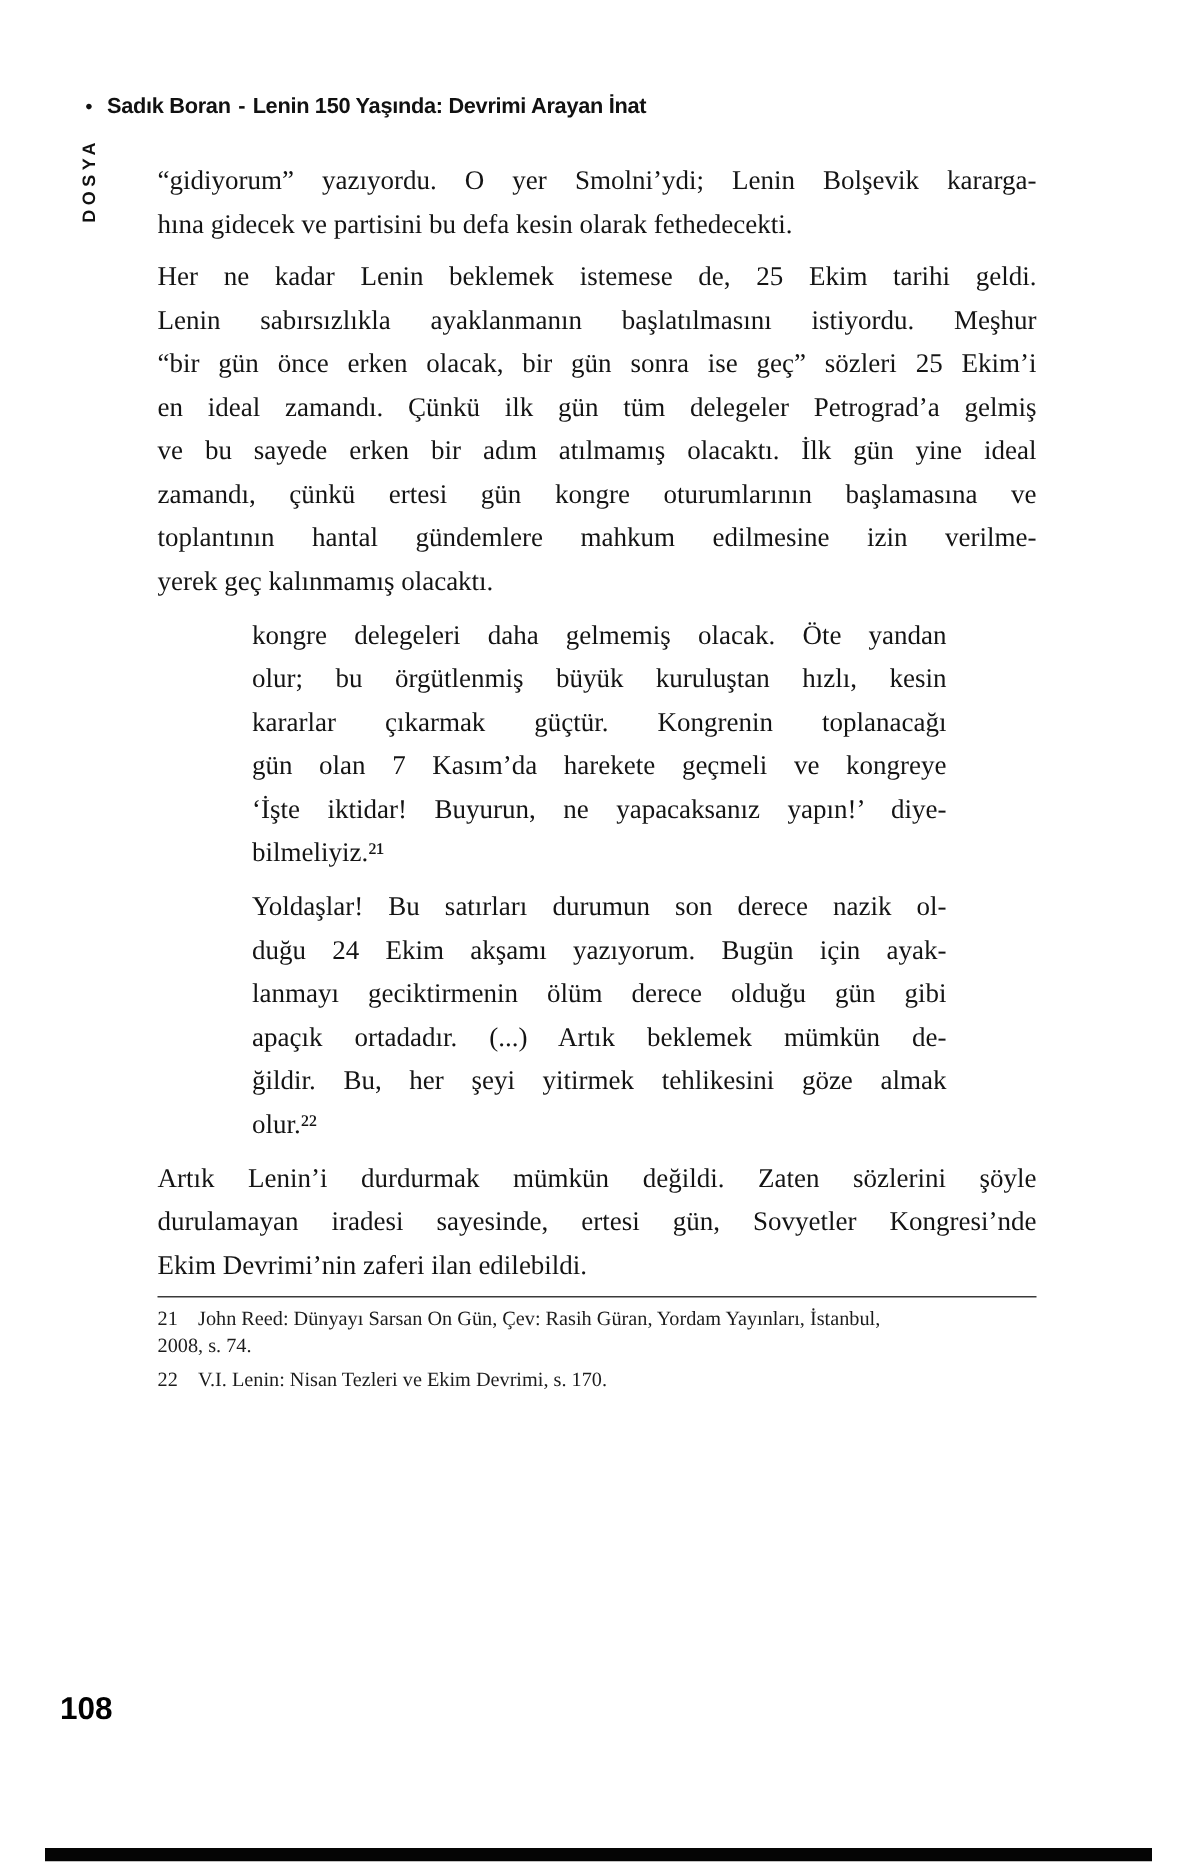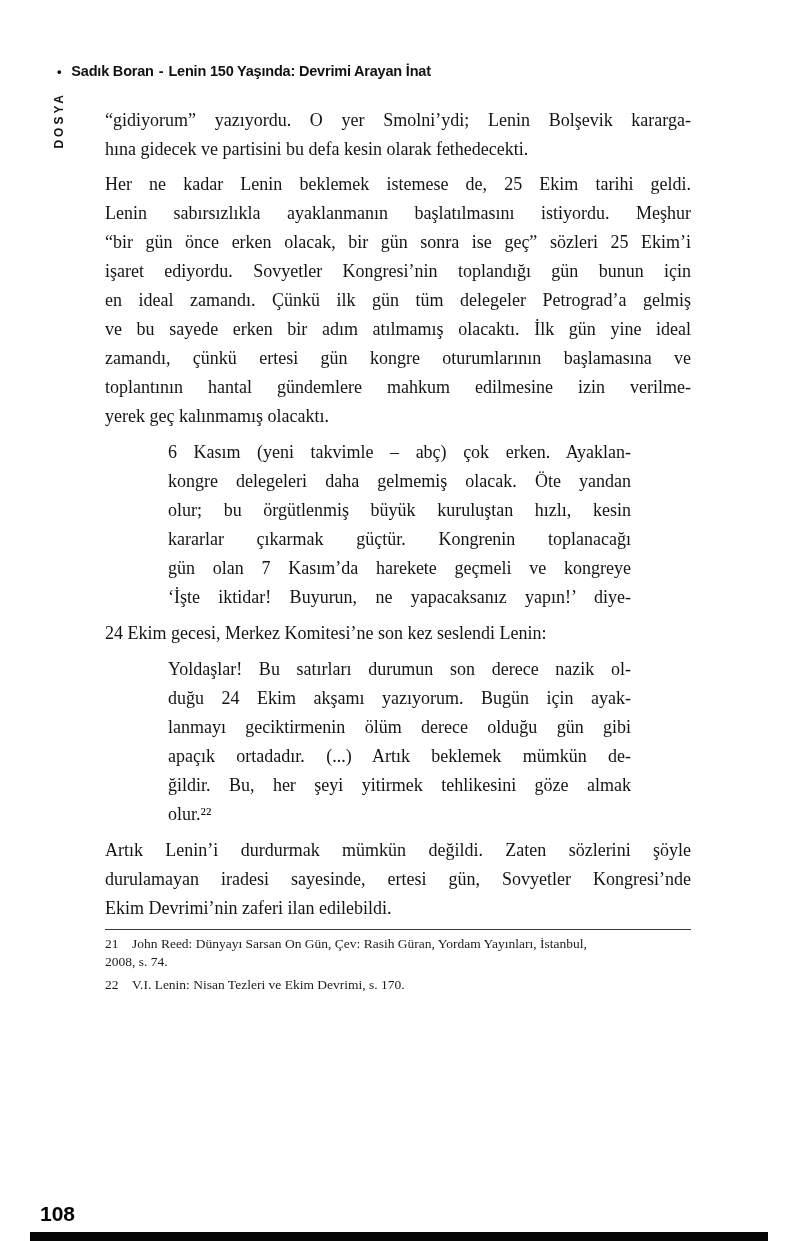--- a/index.html
+++ b/index.html
@@ -57,21 +57,21 @@
     padding-top: 5px;
     font-family: "Liberation Sans", sans-serif;
     font-size: 13.5px; line-height: 17.5px;
     color: #1c1c1c;
   }
   .footnotes .line { text-align: left; text-align-last: left; }
   .footnote { margin-bottom: 6px; }
 
   
   .page-number {
-    position: absolute; left: 40px; top: 1202px;
+    position: absolute; left: 40px; top: 1128px;
     font-family: "Liberation Sans", sans-serif;
     font-weight: bold; font-size: 21px; color: #000;
   }
 
   
   .bottom-bar {
     position: absolute; left: 30px; bottom: 0;
     width: 738px; height: 9px;
     background: #050505;
   }
@@ -89,38 +89,34 @@
 
   <main class="body-text">
     <div class="para">
         <div class="line">“gidiyorum” yazıyordu. O yer Smolni’ydi; Lenin Bolşevik kararga-</div>
         <div class="line last">hına gidecek ve partisini bu defa kesin olarak fethedecekti.</div>
       </div>
     <div class="para">
         <div class="line">Her ne kadar Lenin beklemek istemese de, 25 Ekim tarihi geldi.</div>
         <div class="line">Lenin sabırsızlıkla ayaklanmanın başlatılmasını istiyordu. Meşhur</div>
         <div class="line">“bir gün önce erken olacak, bir gün sonra ise geç” sözleri 25 Ekim’i</div>
-        <div class="line">işaret ediyordu. Sovyetler Kongresi’nin toplandığı gün bunun için</div>
         <div class="line">en ideal zamandı. Çünkü ilk gün tüm delegeler Petrograd’a gelmiş</div>
         <div class="line">ve bu sayede erken bir adım atılmamış olacaktı. İlk gün yine ideal</div>
         <div class="line">zamandı, çünkü ertesi gün kongre oturumlarının başlamasına ve</div>
         <div class="line">toplantının hantal gündemlere mahkum edilmesine izin verilme-</div>
         <div class="line last">yerek geç kalınmamış olacaktı.</div>
       </div>
     <blockquote class="quote">
-        <div class="line">6 Kasım (yeni takvimle – abç) çok erken. Ayaklan-</div>
         <div class="line">kongre delegeleri daha gelmemiş olacak. Öte yandan</div>
         <div class="line">olur; bu örgütlenmiş büyük kuruluştan hızlı, kesin</div>
         <div class="line">kararlar çıkarmak güçtür. Kongrenin toplanacağı</div>
         <div class="line">gün olan 7 Kasım’da harekete geçmeli ve kongreye</div>
         <div class="line">‘İşte iktidar! Buyurun, ne yapacaksanız yapın!’ diye-</div>
+        <div class="line last">bilmeliyiz.²¹</div>
       </blockquote>
-    <div class="para">
-        <div class="line last">24 Ekim gecesi, Merkez Komitesi’ne son kez seslendi Lenin:</div>
-      </div>
     <blockquote class="quote">
         <div class="line">Yoldaşlar! Bu satırları durumun son derece nazik ol-</div>
         <div class="line">duğu 24 Ekim akşamı yazıyorum. Bugün için ayak-</div>
         <div class="line">lanmayı geciktirmenin ölüm derece olduğu gün gibi</div>
         <div class="line">apaçık ortadadır. (...) Artık beklemek mümkün de-</div>
         <div class="line">ğildir. Bu, her şeyi yitirmek tehlikesini göze almak</div>
         <div class="line last">olur.²²</div>
       </blockquote>
     <div class="para">
         <div class="line">Artık Lenin’i durdurmak mümkün değildi. Zaten sözlerini şöyle</div>

